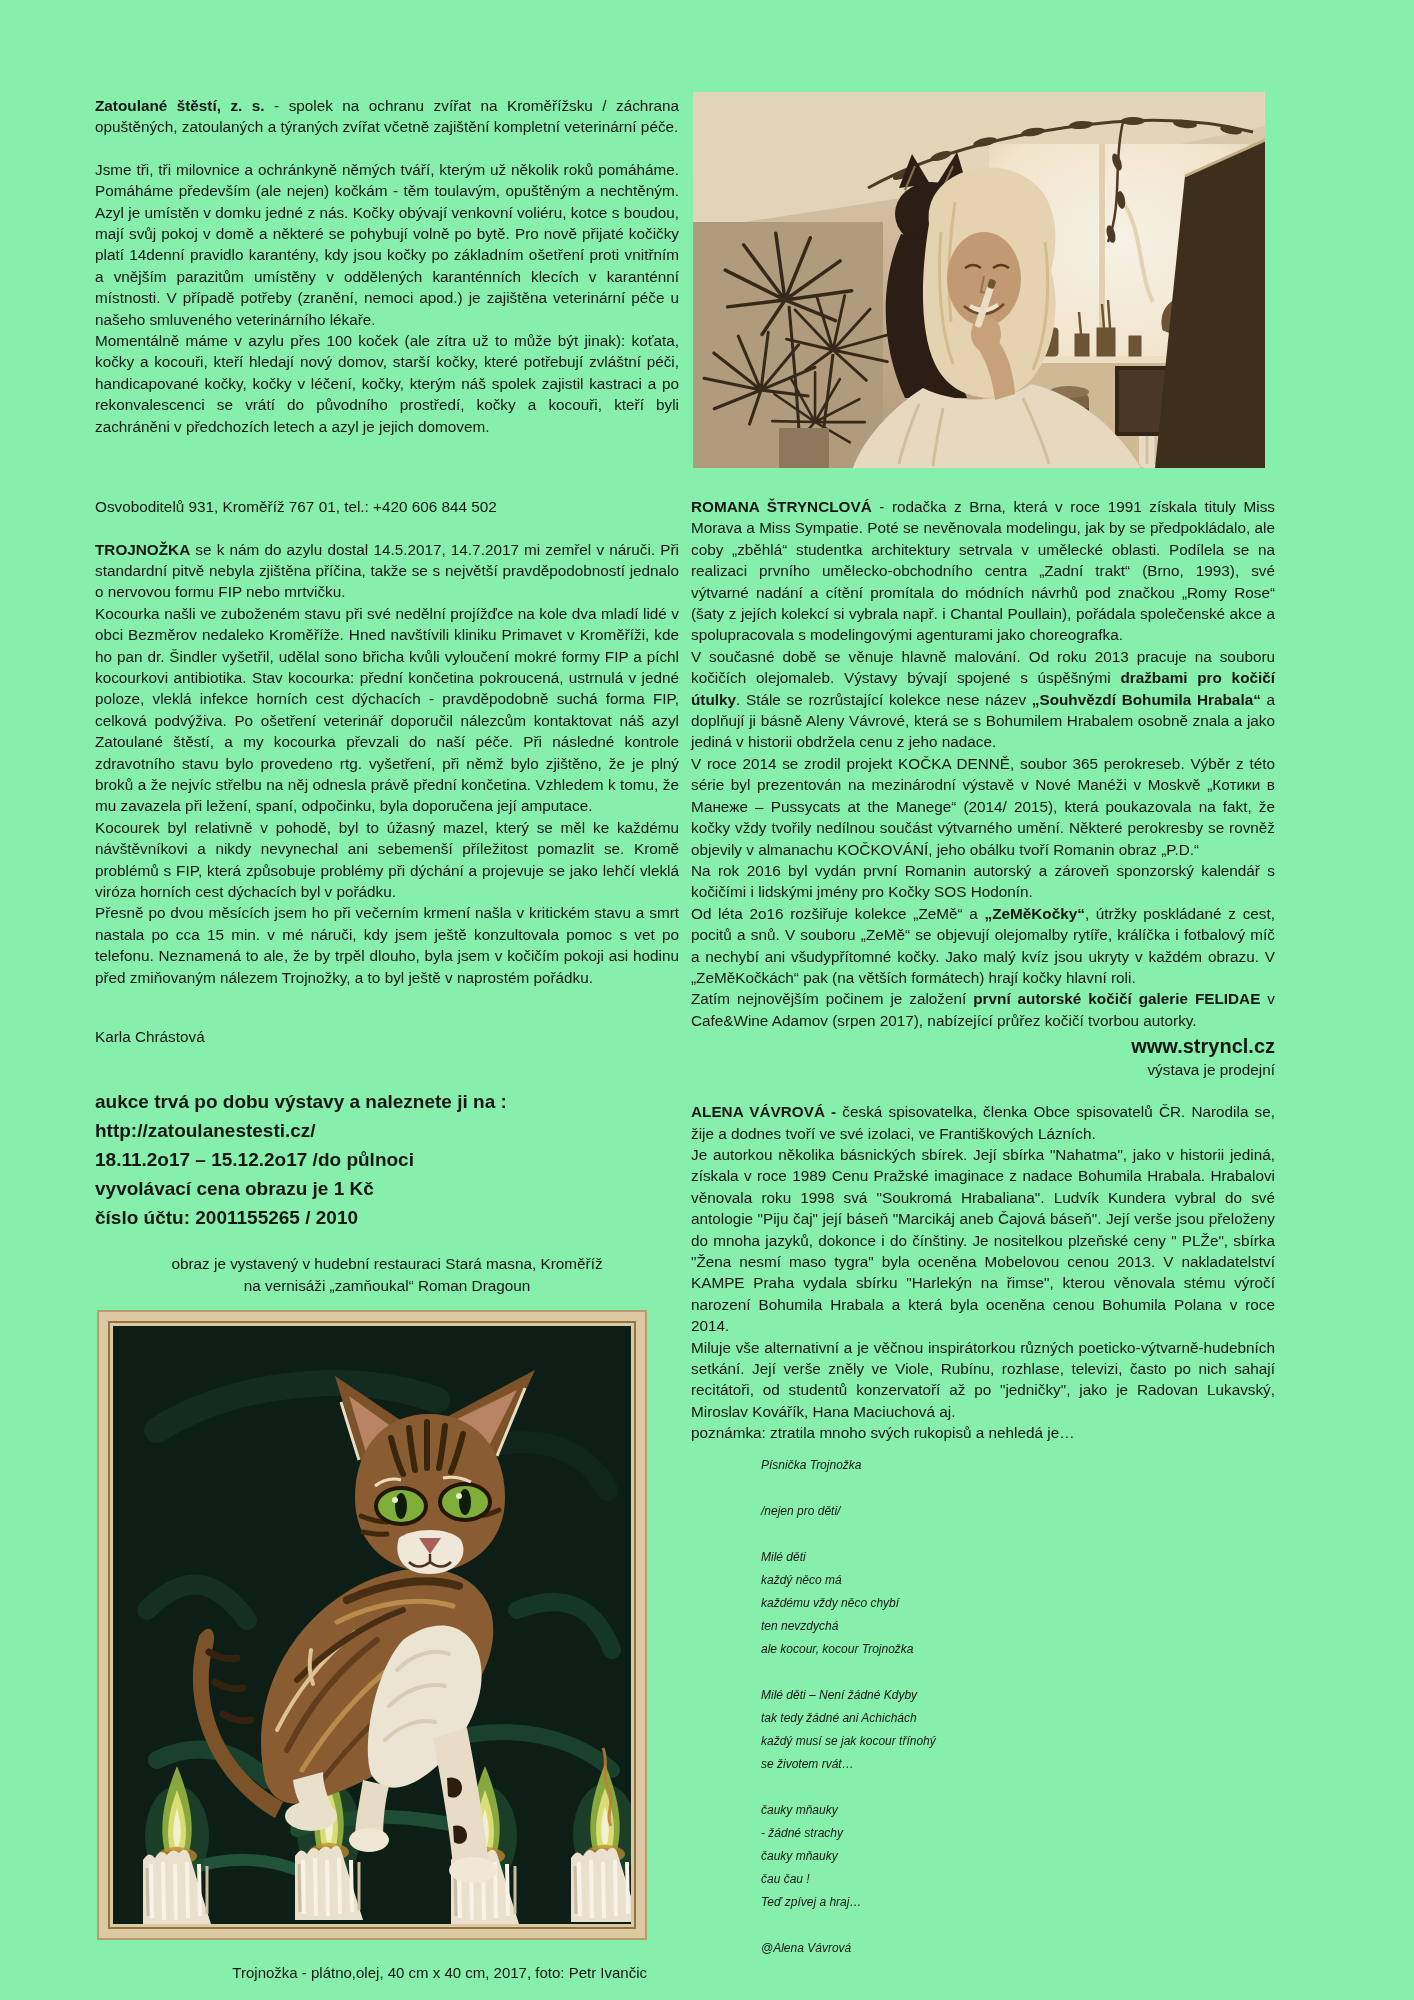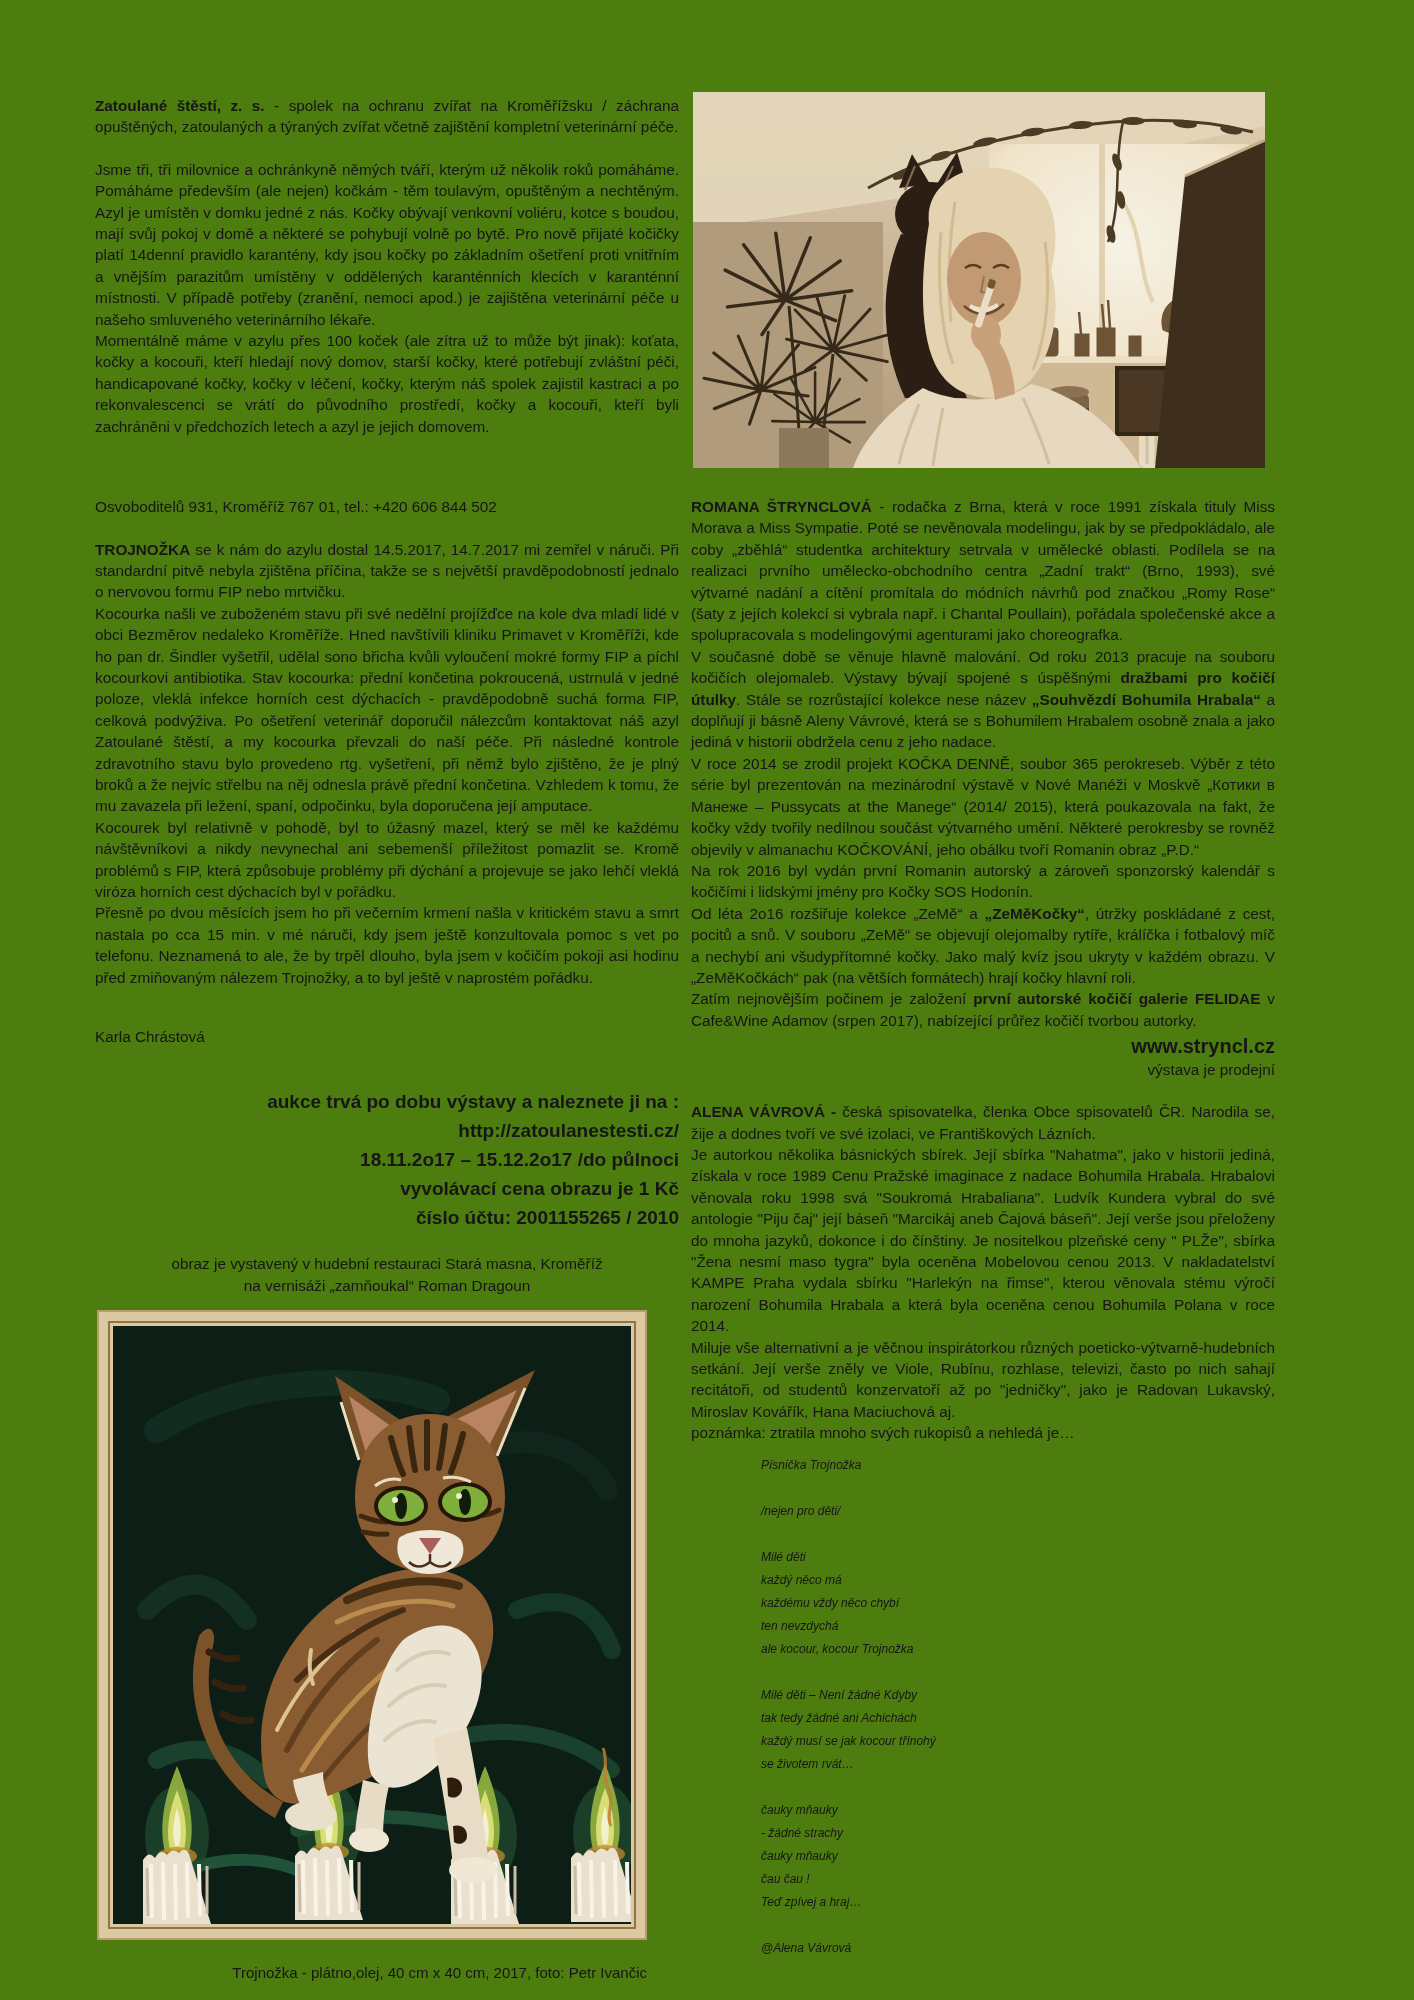--- a/index.html
+++ b/index.html
@@ -1,29 +1,29 @@
 <!DOCTYPE html>
 <html><head>
 <meta charset="utf-8">
 <style>
   html,body{margin:0;padding:0;background:#ffffff;}
   .page{
-    position:relative;width:1414px;height:2000px;background:#4d7c0f;overflow:hidden;
+    position:relative;width:1414px;height:2000px;background:#86efac;overflow:hidden;
     font-family:"Liberation Sans",sans-serif;font-size:15.3px;line-height:21.4px;color:#161616;
   }
   .col{position:absolute;top:0;}
   .col-left{left:95px;width:584px;top:95px;}
   .col-right{left:691px;width:584px;top:92px;}
   p{margin:0;text-align:justify;}
   .al-right{text-align:left;margin-top:38px;}
   .sp{height:21px;}
   .sp2{height:40px;}
   .sp-sm{height:10px;}
   .sp-photo{height:28px;}
-  .auction{font-weight:bold;font-size:19px;line-height:29px;text-align:right;}
+  .auction{font-weight:bold;font-size:19px;line-height:29px;text-align:left;}
   .exhibit{text-align:center;}
   .website-line{text-align:right;font-weight:bold;font-size:20px;line-height:25px;margin-top:3px;}
   .website-line span{}
   .website-sub{text-align:right;line-height:21px;}
   .poem{font-style:italic;font-size:12px;line-height:23px;padding-left:70px;}
   .poem .pl{min-height:23px;}
   .painting-wrap{margin-left:2px;margin-top:14px;width:550px;}
   .caption{text-align:right;font-size:15px;margin-top:22px;}
   svg{display:block;}
   .photo-svg{margin-left:2px;}

